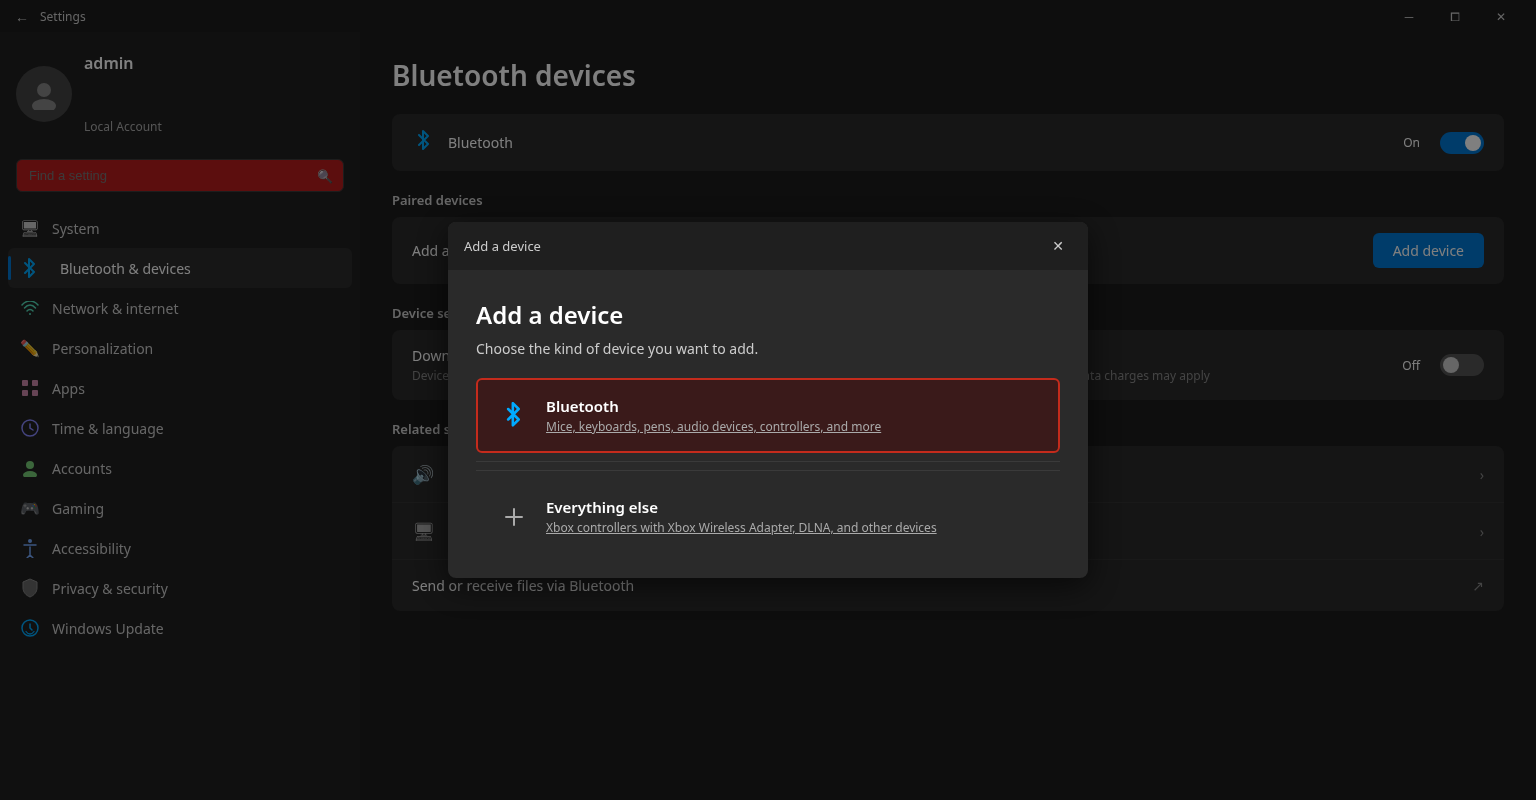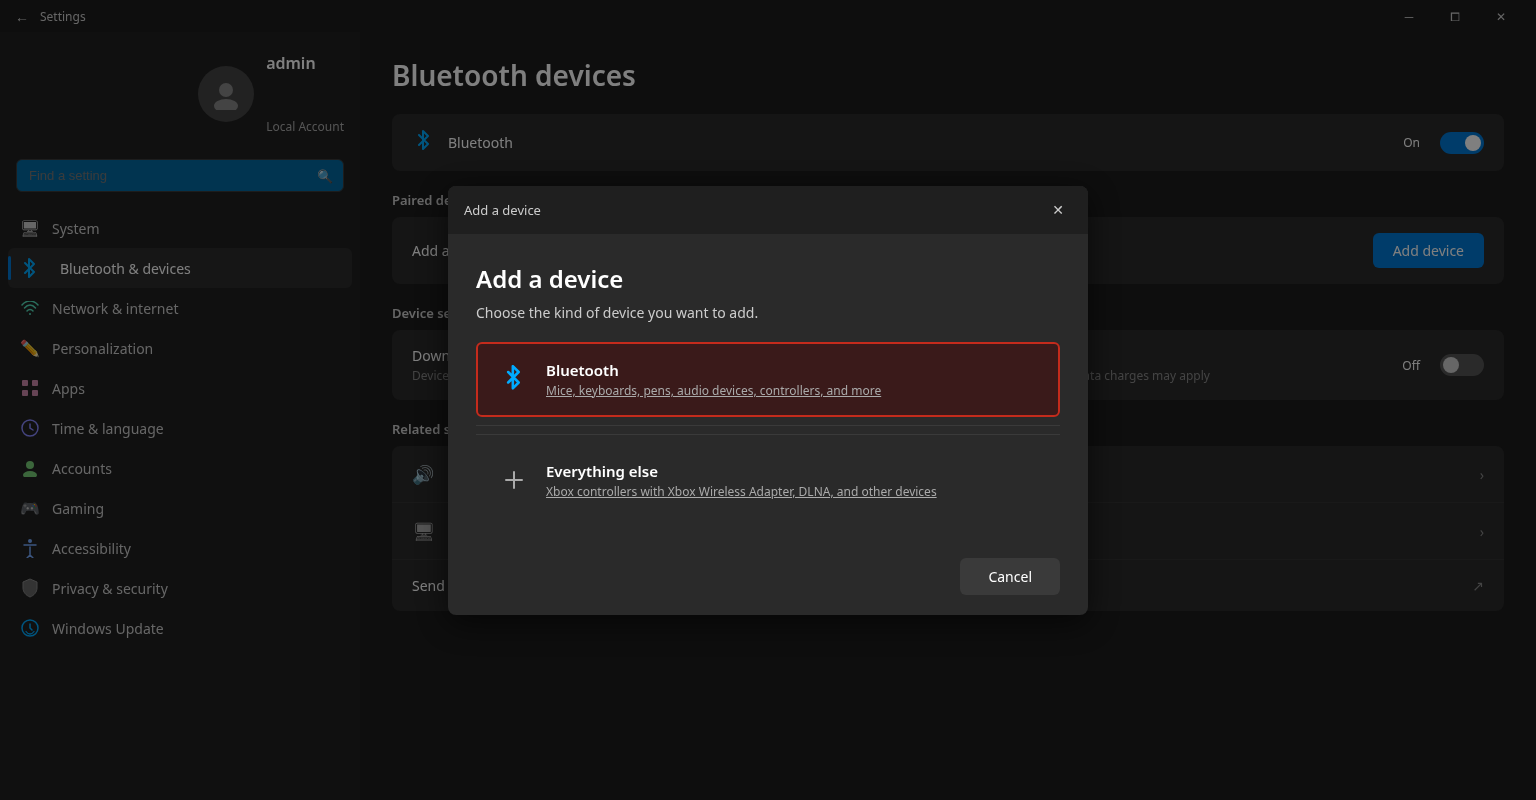--- a/index.html
+++ b/index.html
@@ -70,21 +70,20 @@
       display: flex;
       flex-direction: column;
       overflow: hidden;
     }
 
     .user-section {
       padding: 20px 16px 16px;
       display: flex;
       align-items: center;
       gap: 12px;
-      justify-content: flex-end;
     }
     .user-avatar {
       width: 56px;
       height: 56px;
       border-radius: 50%;
       background: #444;
       display: flex;
       align-items: center;
       justify-content: center;
       font-size: 26px;
@@ -94,21 +93,21 @@
     .user-info { display: flex; flex-direction: column; }
     .user-name { font-size: 16px; font-weight: 600; color: #fff; }
     .user-type { font-size: 12px; color: #aaa; margin-top: 44px; }
 
     .search-box {
       margin: 8px 16px 12px;
       position: relative;
     }
     .search-input {
       width: 100%;
-      background: #0369a1;
+      background: #b91c1c;
       border: 1px solid #3a3a3a;
       border-radius: 6px;
       color: #ccc;
       font-size: 13px;
       padding: 8px 36px 8px 12px;
       outline: none;
     }
     .search-input::placeholder { color: #777; }
     .search-icon-wrap {
       position: absolute;
@@ -589,17 +588,14 @@
             <path d="M11 3v16M3 11h16" stroke="#aaa" stroke-width="2" stroke-linecap="round"></path>
           </svg>
         </div>
         <div class="device-option-text">
           <div class="device-option-title">Everything else</div>
           <div class="device-option-desc">Xbox controllers with Xbox Wireless Adapter, DLNA, and other devices</div>
         </div>
       </div>
     </div>
 
-    <div class="modal-footer">
-      <button class="cancel-btn">Cancel</button>
-    </div>
   </div>
 </div>
 
 </body></html>

